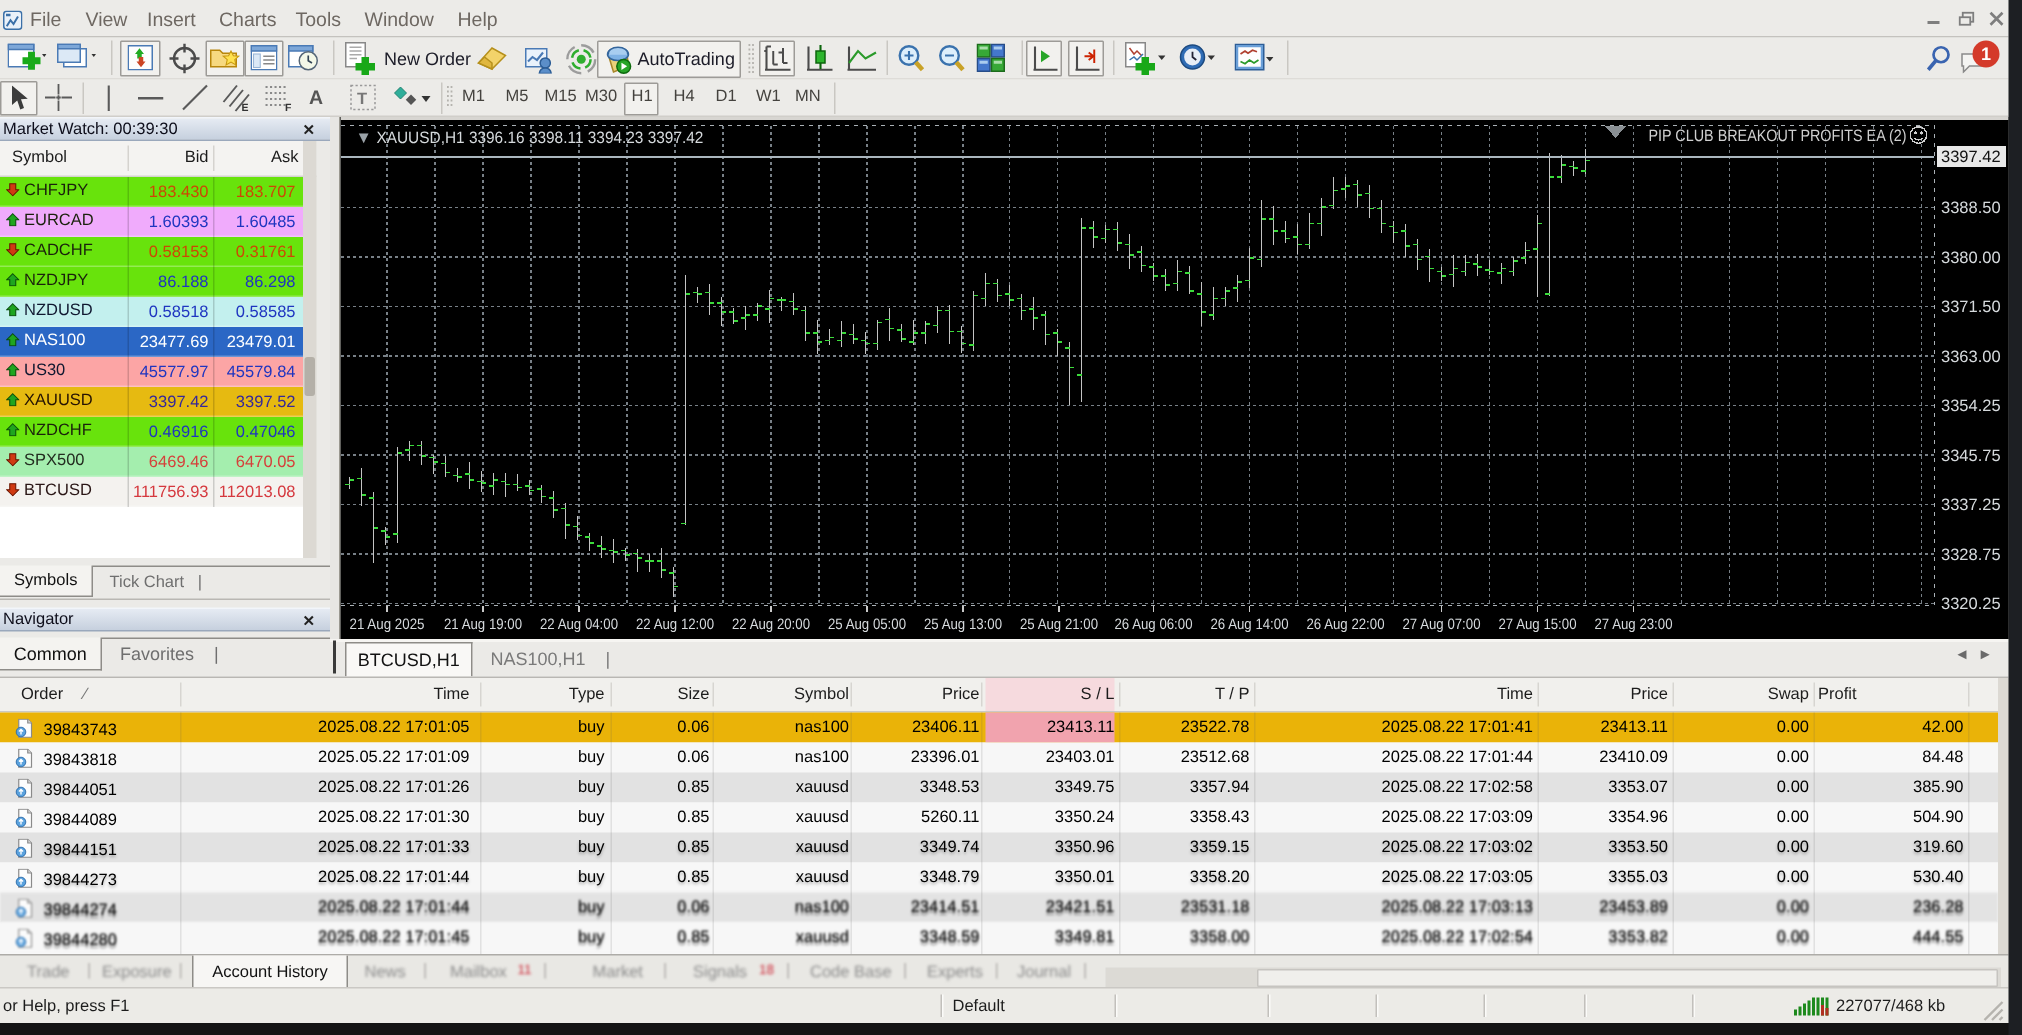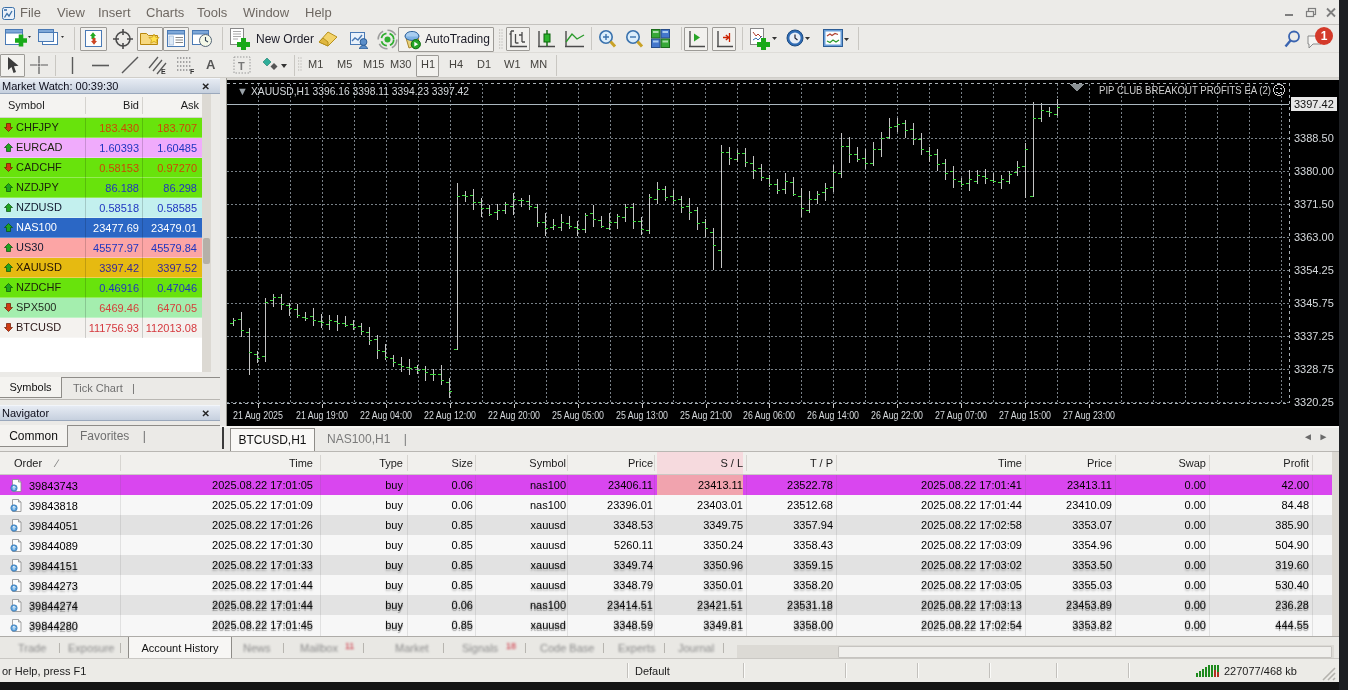--- a/index.html
+++ b/index.html
@@ -353,21 +353,21 @@
             <path d="M4.5 0.5L8.5 4.5H6.5V8.5H2.5V4.5H0.5Z" fill="#1fa51f" stroke="#0a4d0a" stroke-width="0.7"></path>
           </svg>EURCAD</div>
 <div class="mwbid" style="color:#1f35c0">1.60393</div>
 <div class="mwask" style="color:#1f35c0">1.60485</div>
       </div>
 <div class="mwrow" style="background:#68e30c">
 <div class="mwsym" style="color:#1b220c"><svg width="9" height="9" viewBox="0 0 9 9" style="margin:0 3px 0 1px;vertical-align:-1px">
             <path d="M4.5 8.5L0.5 4.5H2.5V0.5H6.5V4.5H8.5Z" fill="#d03a12" stroke="#6b1500" stroke-width="0.7"></path>
           </svg>CADCHF</div>
 <div class="mwbid" style="color:#cc4805">0.58153</div>
-<div class="mwask" style="color:#cc4805">0.97270</div>
+<div class="mwask" style="color:#cc4805">0.31761</div>
       </div>
 <div class="mwrow" style="background:#68e30c">
 <div class="mwsym" style="color:#1b220c"><svg width="9" height="9" viewBox="0 0 9 9" style="margin:0 3px 0 1px;vertical-align:-1px">
             <path d="M4.5 0.5L8.5 4.5H6.5V8.5H2.5V4.5H0.5Z" fill="#1fa51f" stroke="#0a4d0a" stroke-width="0.7"></path>
           </svg>NZDJPY</div>
 <div class="mwbid" style="color:#1f35c0">86.188</div>
 <div class="mwask" style="color:#1f35c0">86.298</div>
       </div>
 <div class="mwrow" style="background:#c3f0ee">
 <div class="mwsym" style="color:#101830"><svg width="9" height="9" viewBox="0 0 9 9" style="margin:0 3px 0 1px;vertical-align:-1px">
@@ -506,36 +506,36 @@
 <span class="hc" style="left:123px;width:190px;text-align:right">Time</span>
 <span class="hc" style="left:323px;width:80px;text-align:right">Type</span>
 <span class="hc" style="left:410px;width:63px;text-align:right">Size</span>
 <span class="hc" style="left:478px;width:88px;text-align:right">Symbol</span>
 <span class="hc" style="left:570px;width:83px;text-align:right">Price</span>
 <span class="hc" style="left:657px;width:86px;text-align:right;background:#f6dade;top:0;padding-top:5px;height:22px">S / L</span>
 <span class="hc" style="left:747px;width:86px;text-align:right">T / P</span>
 <span class="hc" style="left:838px;width:184px;text-align:right">Time</span>
 <span class="hc" style="left:1028px;width:84px;text-align:right">Price</span>
 <span class="hc" style="left:1118px;width:88px;text-align:right">Swap</span>
-<span class="hc" style="left:1212px;width:97px;text-align:right">Profit</span>
+<span class="hc" style="left:1212px;width:97px;">Profit</span>
 <span class="hsep" style="left:120px"></span>
         <span class="hsep" style="left:320px"></span>
         <span class="hsep" style="left:407px"></span>
         <span class="hsep" style="left:475px"></span>
         <span class="hsep" style="left:567px"></span>
         <span class="hsep" style="left:654px"></span>
         <span class="hsep" style="left:746px"></span>
         <span class="hsep" style="left:836px"></span>
         <span class="hsep" style="left:1025px"></span>
         <span class="hsep" style="left:1115px"></span>
         <span class="hsep" style="left:1209px"></span>
         <span class="hsep" style="left:1312px"></span>
 </div>
 <div id="tbody">
-<div class="trow" style="background:#d946ef">
+<div class="trow" style="background:#eab308">
 <div class="c c1"><svg width="13" height="13" viewBox="0 0 13 13" style="vertical-align:-2px;margin-right:6px">
               <path d="M2.5 0.5h6l2.5 2.5v9.5h-8.5z" fill="#fdfdfd" stroke="#8a8a8a" stroke-width="0.8"></path>
               <path d="M8.5 0.5v2.5h2.5" fill="#d8d8d8" stroke="#8a8a8a" stroke-width="0.8"></path>
               <circle cx="4" cy="9" r="3.2" fill="#5aa2de" stroke="#2a6aa8" stroke-width="0.6"></circle>
               <path d="M4 7.3v3.4M2.6 8.7L4 7.3l1.4 1.4" stroke="#fff" stroke-width="0.9" fill="none"></path>
             </svg>39843743</div>
           <div class="c c2">2025.08.22 17:01:05</div>
           <div class="c c3">buy</div>
           <div class="c c4">0.06</div>
           <div class="c c5">nas100</div>

